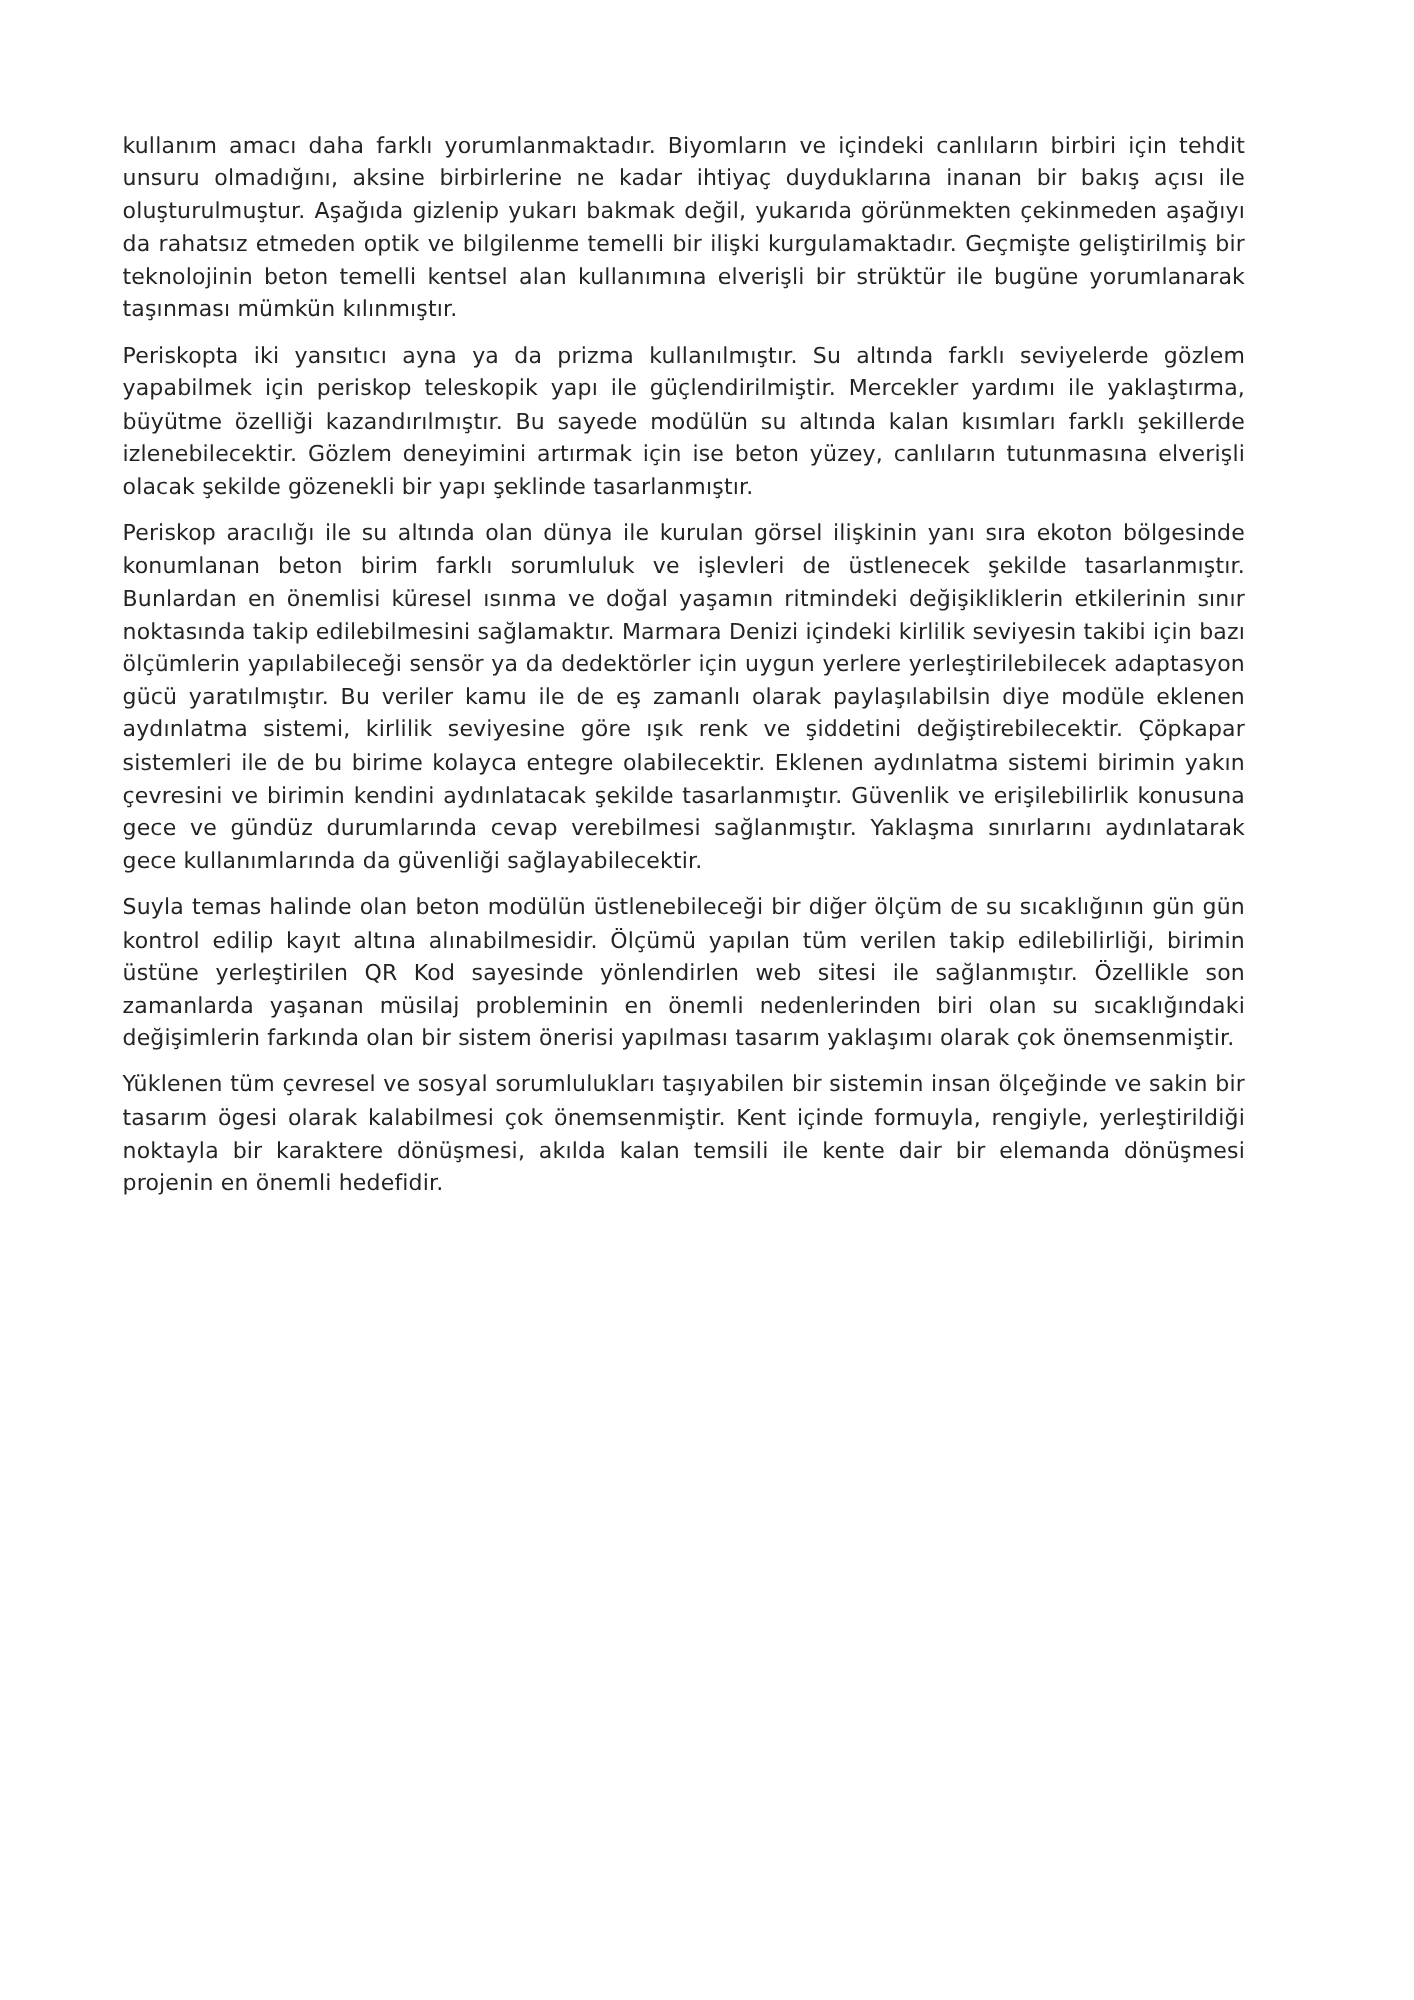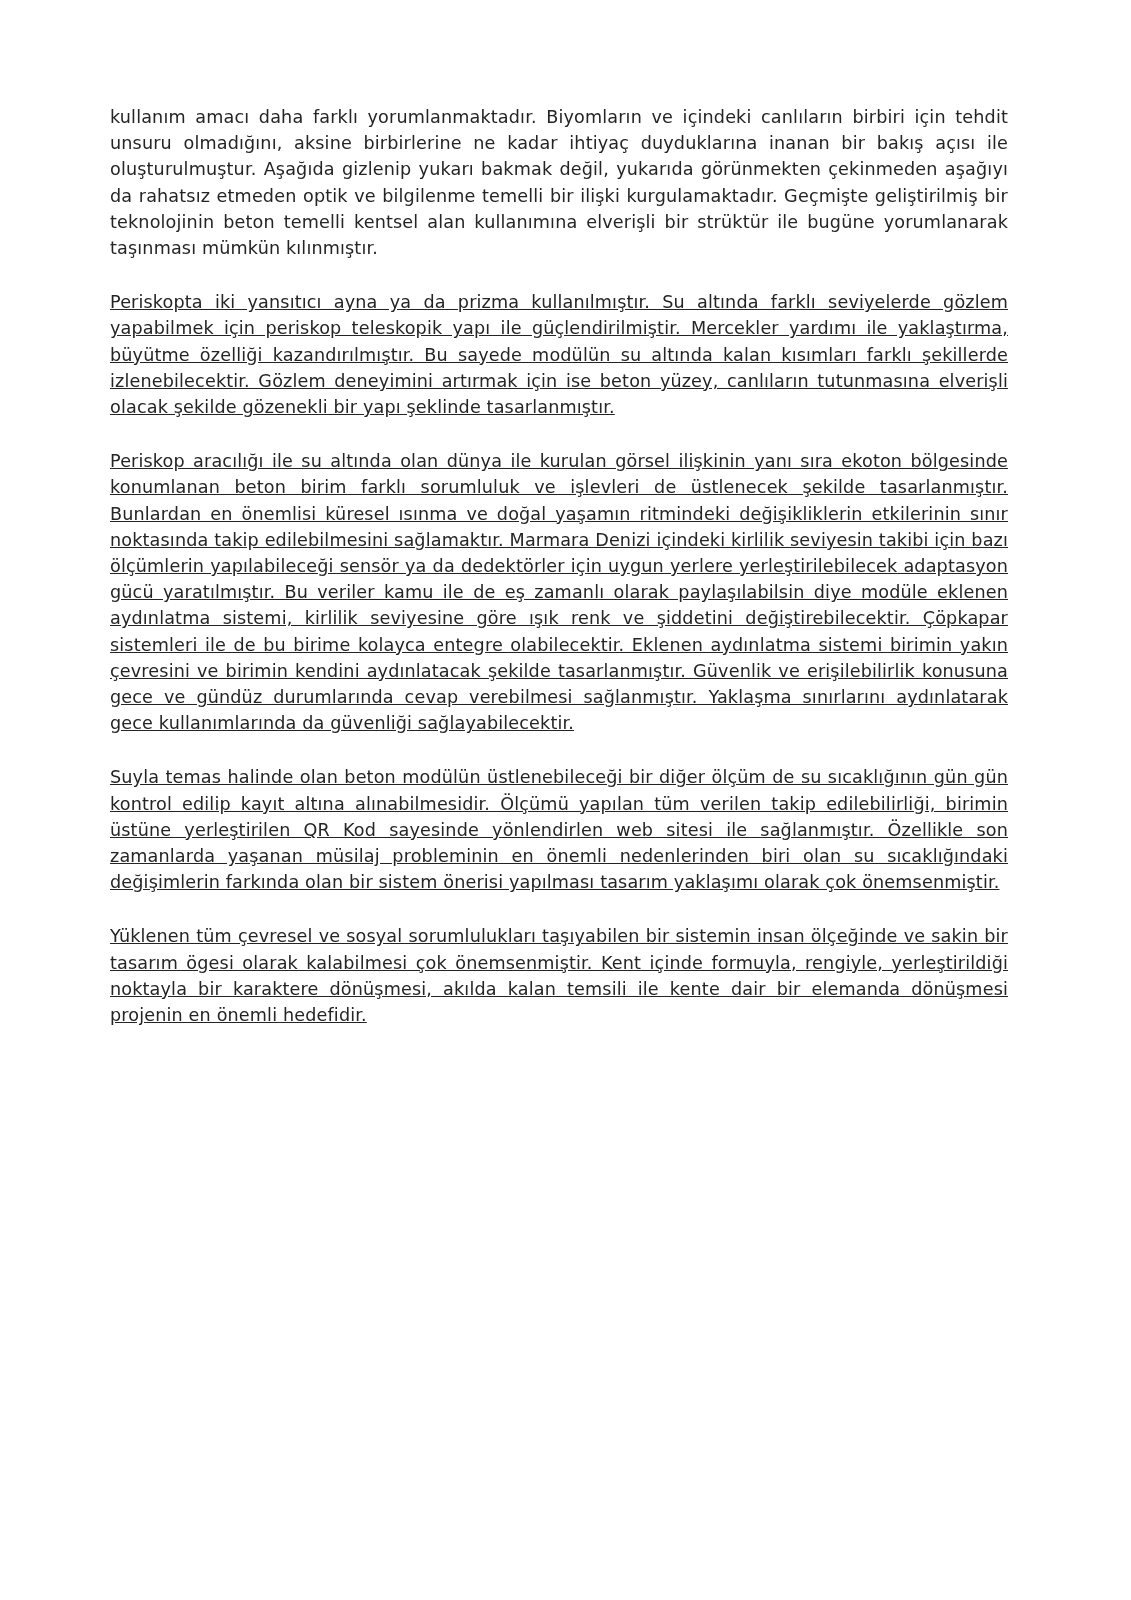--- a/index.html
+++ b/index.html
@@ -8,38 +8,37 @@
       background: #ffffff;
     }
     body {
       width: 1131px;
       height: 1600px;
       position: relative;
       overflow: hidden;
     }
     .page {
       position: absolute;
-      left: 110px;
+      left: 98px;
       top: 104px;
       width: 898px;
       color: #242424;
       font-family: "DejaVu Sans", sans-serif;
       font-size: 17.6px;
       line-height: 26.2px;
       letter-spacing: 0.15px;
     }
     .para {
       margin: 0;
       text-align: justify;
       text-align-last: left;
       hyphens: none;
     }
     .para + .para {
-      margin-top: 28px;
-      text-decoration: underline;
+      margin-top: 11px;
     }
   </style>
 </head>
 <body>
 
 <div class="page">
   <p class="para">kullanım amacı daha farklı yorumlanmaktadır. Biyomların ve içindeki canlıların birbiri için tehdit unsuru olmadığını, aksine birbirlerine ne kadar ihtiyaç duyduklarına inanan bir bakış açısı ile oluşturulmuştur. Aşağıda gizlenip yukarı bakmak değil, yukarıda görünmekten çekinmeden aşağıyı da rahatsız etmeden optik ve bilgilenme temelli bir ilişki kurgulamaktadır. Geçmişte geliştirilmiş bir teknolojinin beton temelli kentsel alan kullanımına elverişli bir strüktür ile bugüne yorumlanarak taşınması mümkün kılınmıştır.</p>
   <p class="para">Periskopta iki yansıtıcı ayna ya da prizma kullanılmıştır. Su altında farklı seviyelerde gözlem yapabilmek için periskop teleskopik yapı ile güçlendirilmiştir. Mercekler yardımı ile yaklaştırma, büyütme özelliği kazandırılmıştır. Bu sayede modülün su altında kalan kısımları farklı şekillerde izlenebilecektir. Gözlem deneyimini artırmak için ise beton yüzey, canlıların tutunmasına elverişli olacak şekilde gözenekli bir yapı şeklinde tasarlanmıştır.</p>
   <p class="para">Periskop aracılığı ile su altında olan dünya ile kurulan görsel ilişkinin yanı sıra ekoton bölgesinde konumlanan beton birim farklı sorumluluk ve işlevleri de üstlenecek şekilde tasarlanmıştır. Bunlardan en önemlisi küresel ısınma ve doğal yaşamın ritmindeki değişikliklerin etkilerinin sınır noktasında takip edilebilmesini sağlamaktır. Marmara Denizi içindeki kirlilik seviyesin takibi için bazı ölçümlerin yapılabileceği sensör ya da dedektörler için uygun yerlere yerleştirilebilecek adaptasyon gücü yaratılmıştır. Bu veriler kamu ile de eş zamanlı olarak paylaşılabilsin diye modüle eklenen aydınlatma sistemi, kirlilik seviyesine göre ışık renk ve şiddetini değiştirebilecektir. Çöpkapar sistemleri ile de bu birime kolayca entegre olabilecektir. Eklenen aydınlatma sistemi birimin yakın çevresini ve birimin kendini aydınlatacak şekilde tasarlanmıştır. Güvenlik ve erişilebilirlik konusuna gece ve gündüz durumlarında cevap verebilmesi sağlanmıştır. Yaklaşma sınırlarını aydınlatarak gece kullanımlarında da güvenliği sağlayabilecektir.</p>
   <p class="para">Suyla temas halinde olan beton modülün üstlenebileceği bir diğer ölçüm de su sıcaklığının gün gün kontrol edilip kayıt altına alınabilmesidir. Ölçümü yapılan tüm verilen takip edilebilirliği, birimin üstüne yerleştirilen QR Kod sayesinde yönlendirlen web sitesi ile sağlanmıştır. Özellikle son zamanlarda yaşanan müsilaj probleminin en önemli nedenlerinden biri olan su sıcaklığındaki değişimlerin farkında olan bir sistem önerisi yapılması tasarım yaklaşımı olarak çok önemsenmiştir.</p>

